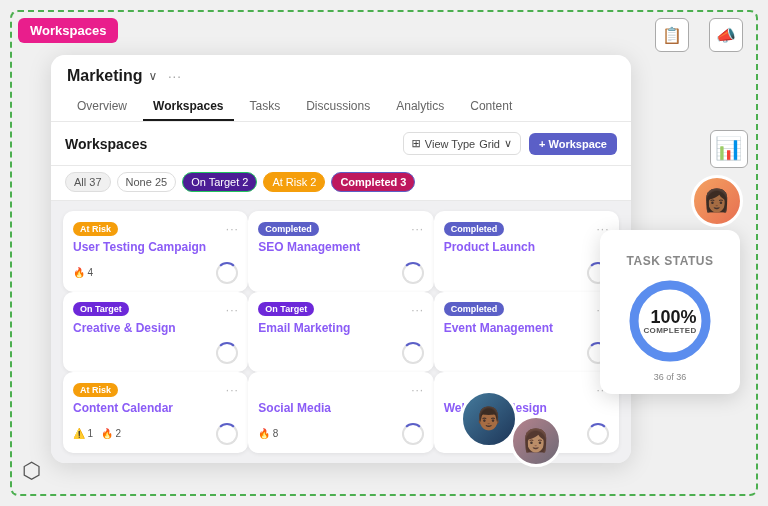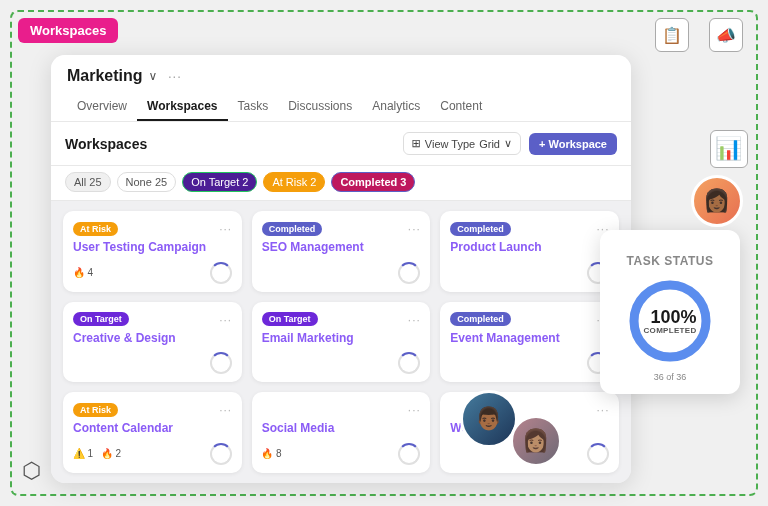--- a/index.html
+++ b/index.html
@@ -122,21 +122,21 @@
     }
     .card-title-dots {
       color: #aaa;
       font-size: 14px;
       margin-left: 4px;
     }
 
     
     .nav-tabs {
       display: flex;
-      gap: 0;
+      gap: 6px;
     }
     .nav-tab {
       font-size: 12px;
       color: #666;
       padding: 6px 10px;
       cursor: pointer;
       border-bottom: 2px solid transparent;
     }
     .nav-tab.active {
       color: #1a1a1a;
@@ -223,21 +223,20 @@
       background: #be185d;
       color: white;
       border-color: #5b5fc7;
       font-weight: bold;
     }
 
     
     .workspace-grid {
       display: grid;
       grid-template-columns: 1fr 1fr 1fr;
-      gap: 10px;
       padding: 10px 12px;
       background: #f0f0f2;
     }
 
     
     .ws-card {
       background: white;
       border-radius: 10px;
       padding: 10px 10px 8px 10px;
       box-shadow: 0 1px 4px rgba(0,0,0,0.07);
@@ -433,21 +432,21 @@
         <span>⊞</span>
         <span>View Type</span>
         <span>Grid</span>
         <span>∨</span>
       </div>
       <button class="add-workspace-btn">+ Workspace</button>
     </div>
   </div>
 
   <div class="filter-row">
-    <div class="filter-pill active-all">All 25</div>
+    <div class="filter-pill active-all">All 37</div>
     <div class="filter-pill">None 25</div>
     <div class="filter-pill on-target">On Target 2</div>
     <div class="filter-pill at-risk">At Risk 2</div>
     <div class="filter-pill completed">Completed 3</div>
   </div>
 
   <div class="workspace-grid" id="ws-grid">
       <div class="ws-card">
     <div class="ws-card-header">
       <span class="status-badge at-risk">At Risk</span>

